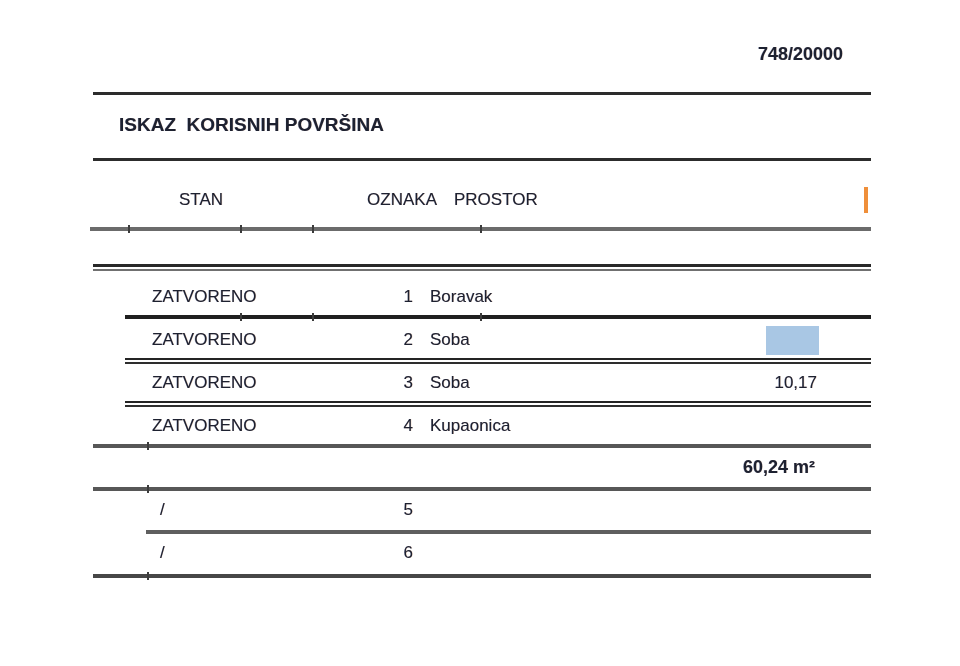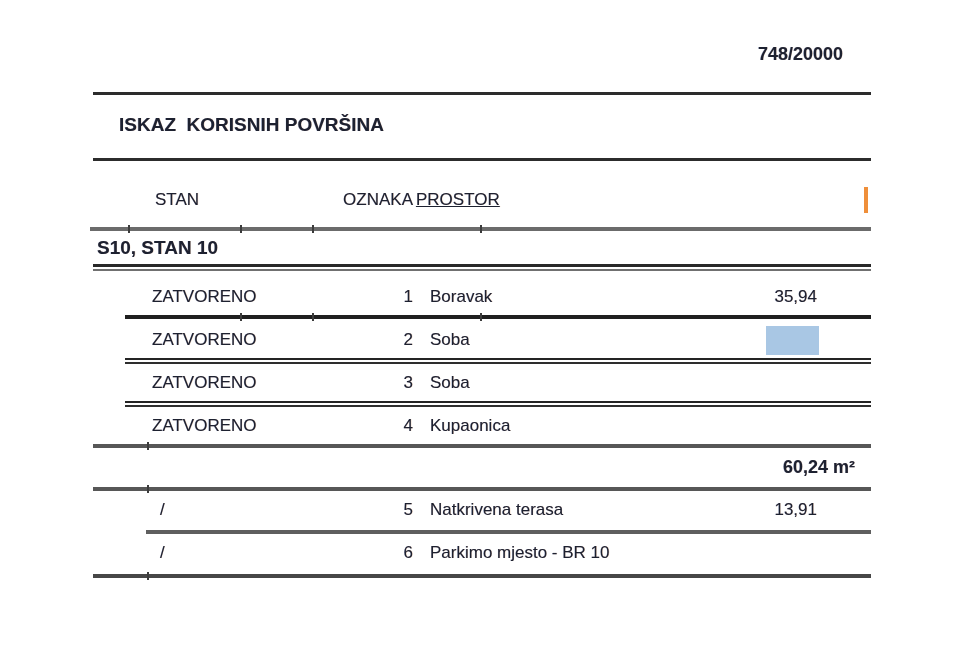--- a/index.html
+++ b/index.html
@@ -5,21 +5,21 @@
   html,body{margin:0;padding:0;background:#ffffff;}
   .page{
     position:relative;width:960px;height:666px;background:#ffffff;overflow:hidden;
     font-family:"Liberation Sans","DejaVu Sans",sans-serif;
     color:#1d2130;
     text-shadow:0.35px 0 0 rgba(190,95,20,0.28), -0.35px 0 0 rgba(25,60,150,0.30);
   }
   .abs{position:absolute;white-space:nowrap;}
   .b{font-weight:bold;}
   .row-text{font-size:17px;line-height:24px;height:24px;}
-  .hdr-text{font-size:17px;line-height:22px;}
+  .hdr-text{font-size:17px;line-height:22px;margin-left:24px;}
   .right{text-align:right;}
   
   .rule{position:absolute;}
   .rule .tick{position:absolute;top:-2px;width:2px;height:8px;background:#3c3c3c;}
   .r-dark3{height:3px;background:#2c2c2c;}
   .r-dark4{height:4px;background:#1f1f1f;}
   .r-gray4{height:4px;background:#6b6b6b;}
   .r-gray4b{height:4px;background:#575757;}
   .r-gray4c{height:4px;background:#5f5f5f;}
   .r-gray4d{height:4px;background:#474747;}
@@ -42,94 +42,90 @@
   <div class="abs b right" style="top:44px;left:640px;width:203px;font-size:18px;">748/20000</div>
 
   <div class="rule r-dark3" style="top:92px;left:93px;width:778px;"></div>
 
   <div class="abs b" style="top:114px;left:99px;font-size:19px;white-space:pre;margin-left:20px;">ISKAZ  KORISNIH POVRŠINA</div>
 
   <div class="rule r-dark3" style="top:158px;left:93px;width:778px;"></div>
 
   <div class="abs hdr-text" style="top:189px;left:155px;">STAN</div>
   <div class="abs hdr-text right" style="top:189px;left:330px;width:83px;">OZNAKA</div>
-  <div class="abs hdr-text" style="top:189px;left:416px;text-decoration:underline;">PROSTOR</div>
+  <div class="abs hdr-text" style="top:189px;left:430px;">PROSTOR</div>
 
   <div class="orange-marker"></div>
 
   <div class="rule r-gray4" style="top:227px;left:90px;width:781px;">
     <div class="tick" style="left:38px;"></div>
     <div class="tick" style="left:150px;"></div>
     <div class="tick" style="left:222px;"></div>
     <div class="tick" style="left:390px;"></div>
   </div>
 
-  <div class="abs b" style="top:237px;left:97px;font-size:19px;">S10, STAN 10</div>
 
   <div class="rule r-double-dg" style="top:264px;left:93px;width:778px;"></div>
 
   <div class="selection"></div>
 
   <div class="abs row-text" style="top:285px;left:0;width:960px;">
     <span class="c-stan">ZATVORENO</span>
     <span class="c-ozn">1</span>
     <span class="c-pro">Boravak</span>
-    <span class="c-pov">35,94</span>
   </div>
 
   <div class="rule r-dark4" style="top:315px;left:125px;width:746px;">
     <div class="tick" style="left:115px;"></div>
     <div class="tick" style="left:187px;"></div>
     <div class="tick" style="left:355px;"></div>
   </div>
 
   <div class="abs row-text" style="top:328px;left:0;width:960px;">
     <span class="c-stan">ZATVORENO</span>
     <span class="c-ozn">2</span>
     <span class="c-pro">Soba</span>
   </div>
 
   <div class="rule r-double-dd" style="top:358px;left:125px;width:746px;"></div>
 
   <div class="abs row-text" style="top:371px;left:0;width:960px;">
     <span class="c-stan">ZATVORENO</span>
     <span class="c-ozn">3</span>
     <span class="c-pro">Soba</span>
+    <span class="c-pov">10,17</span>
   </div>
 
   <div class="rule r-double-dd" style="top:401px;left:125px;width:746px;"></div>
 
   <div class="abs row-text" style="top:414px;left:0;width:960px;">
     <span class="c-stan">ZATVORENO</span>
     <span class="c-ozn">4</span>
     <span class="c-pro">Kupaonica</span>
   </div>
 
   <div class="rule r-gray4b" style="top:444px;left:93px;width:778px;">
     <div class="tick" style="left:54px;"></div>
   </div>
 
-  <div class="abs b right" style="top:455px;left:612px;width:243px;font-size:18px;line-height:24px;">60,24 m²</div>
+  <div class="abs b right" style="top:455px;left:572px;width:243px;font-size:18px;line-height:24px;">60,24 m²</div>
 
   <div class="rule r-gray4b" style="top:487px;left:93px;width:778px;">
     <div class="tick" style="left:54px;"></div>
   </div>
 
   <div class="abs row-text" style="top:498px;left:0;width:960px;">
     <span class="c-slash">/</span>
     <span class="c-ozn">5</span>
-    <span class="c-pro">Natkrivena terasa</span>
-    <span class="c-pov">13,91</span>
   </div>
 
   <div class="rule r-gray4c" style="top:530px;left:146px;width:725px;"></div>
 
   <div class="abs row-text" style="top:541px;left:0;width:960px;">
     <span class="c-slash">/</span>
     <span class="c-ozn">6</span>
-    <span class="c-pro">Parkimo mjesto - BR 10</span>
   </div>
 
   <div class="rule r-gray4d" style="top:574px;left:93px;width:778px;">
     <div class="tick" style="left:54px;"></div>
   </div>
 
 </div>
 
 </body></html>

